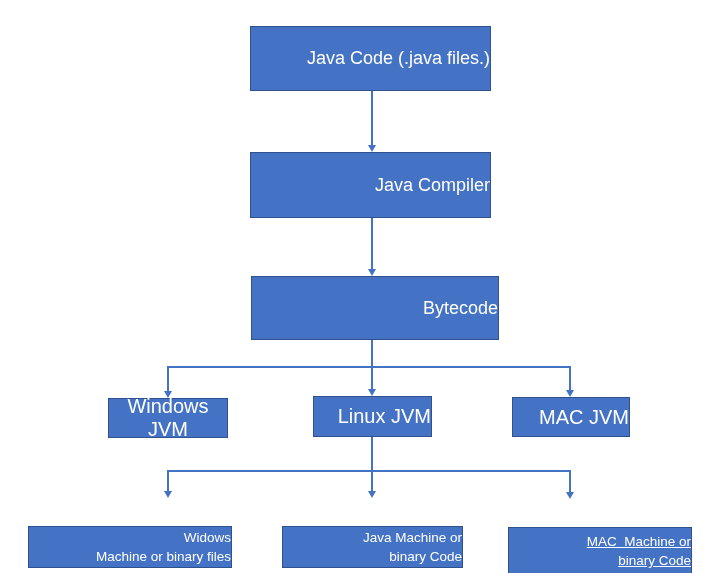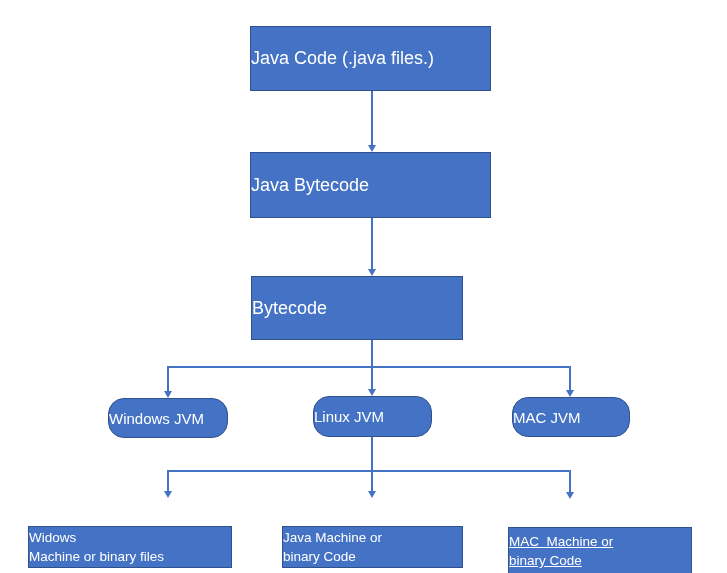--- a/index.html
+++ b/index.html
@@ -22,27 +22,27 @@
     overflow: hidden;
   }
   .node {
     position: absolute;
     box-sizing: border-box;
     background: var(--node-fill);
     border: 1.5px solid var(--node-border);
     color: var(--text);
     display: flex;
     flex-direction: column;
-    align-items: flex-start;
+    align-items: flex-end;
     justify-content: center;
     text-align: center;
   }
   .node span { display: block; white-space: pre-wrap; }
   .big   { font-size: 18px; }
-  .mid   { font-size: 15px; border-radius: 16px; }
+  .mid   { font-size: 20px; }
   .small { font-size: 13.5px; line-height: 19px; margin-top: 28px; }
   .vl {
     position: absolute;
     width: 1.5px;
     background: var(--connector);
   }
   .hl {
     position: absolute;
     height: 1.5px;
     background: var(--connector);
@@ -62,27 +62,27 @@
 <div class="canvas">
 
   <div class="node big" style="left:250px; top:26px; width:241px; height:65px;">
     <span>Java Code (.java files.)</span>
   </div>
 
   <div class="vl" style="left:371.25px; top:91px; height:55px;"></div>
   <div class="arr" style="left:367.5px; top:145px;"></div>
 
   <div class="node big" style="left:250px; top:152px; width:241px; height:66px;">
-    <span>Java Bytecode</span>
+    <span>Java Compiler</span>
   </div>
 
   <div class="vl" style="left:371.25px; top:218px; height:52px;"></div>
   <div class="arr" style="left:367.5px; top:269px;"></div>
 
-  <div class="node big" style="left:251px; top:276px; width:212px; height:64px;">
+  <div class="node big" style="left:251px; top:276px; width:248px; height:64px;">
     <span>Bytecode</span>
   </div>
 
   <div class="vl" style="left:371.25px; top:340px; height:27px;"></div>
   <div class="hl" style="left:167.25px; top:366px; width:403.5px;"></div>
   <div class="vl" style="left:167.25px; top:366px; height:25px;"></div>
   <div class="arr" style="left:163.5px; top:391px;"></div>
   <div class="vl" style="left:371.25px; top:366px; height:23px;"></div>
   <div class="arr" style="left:367.5px; top:389px;"></div>
   <div class="vl" style="left:569.25px; top:366px; height:24px;"></div>

